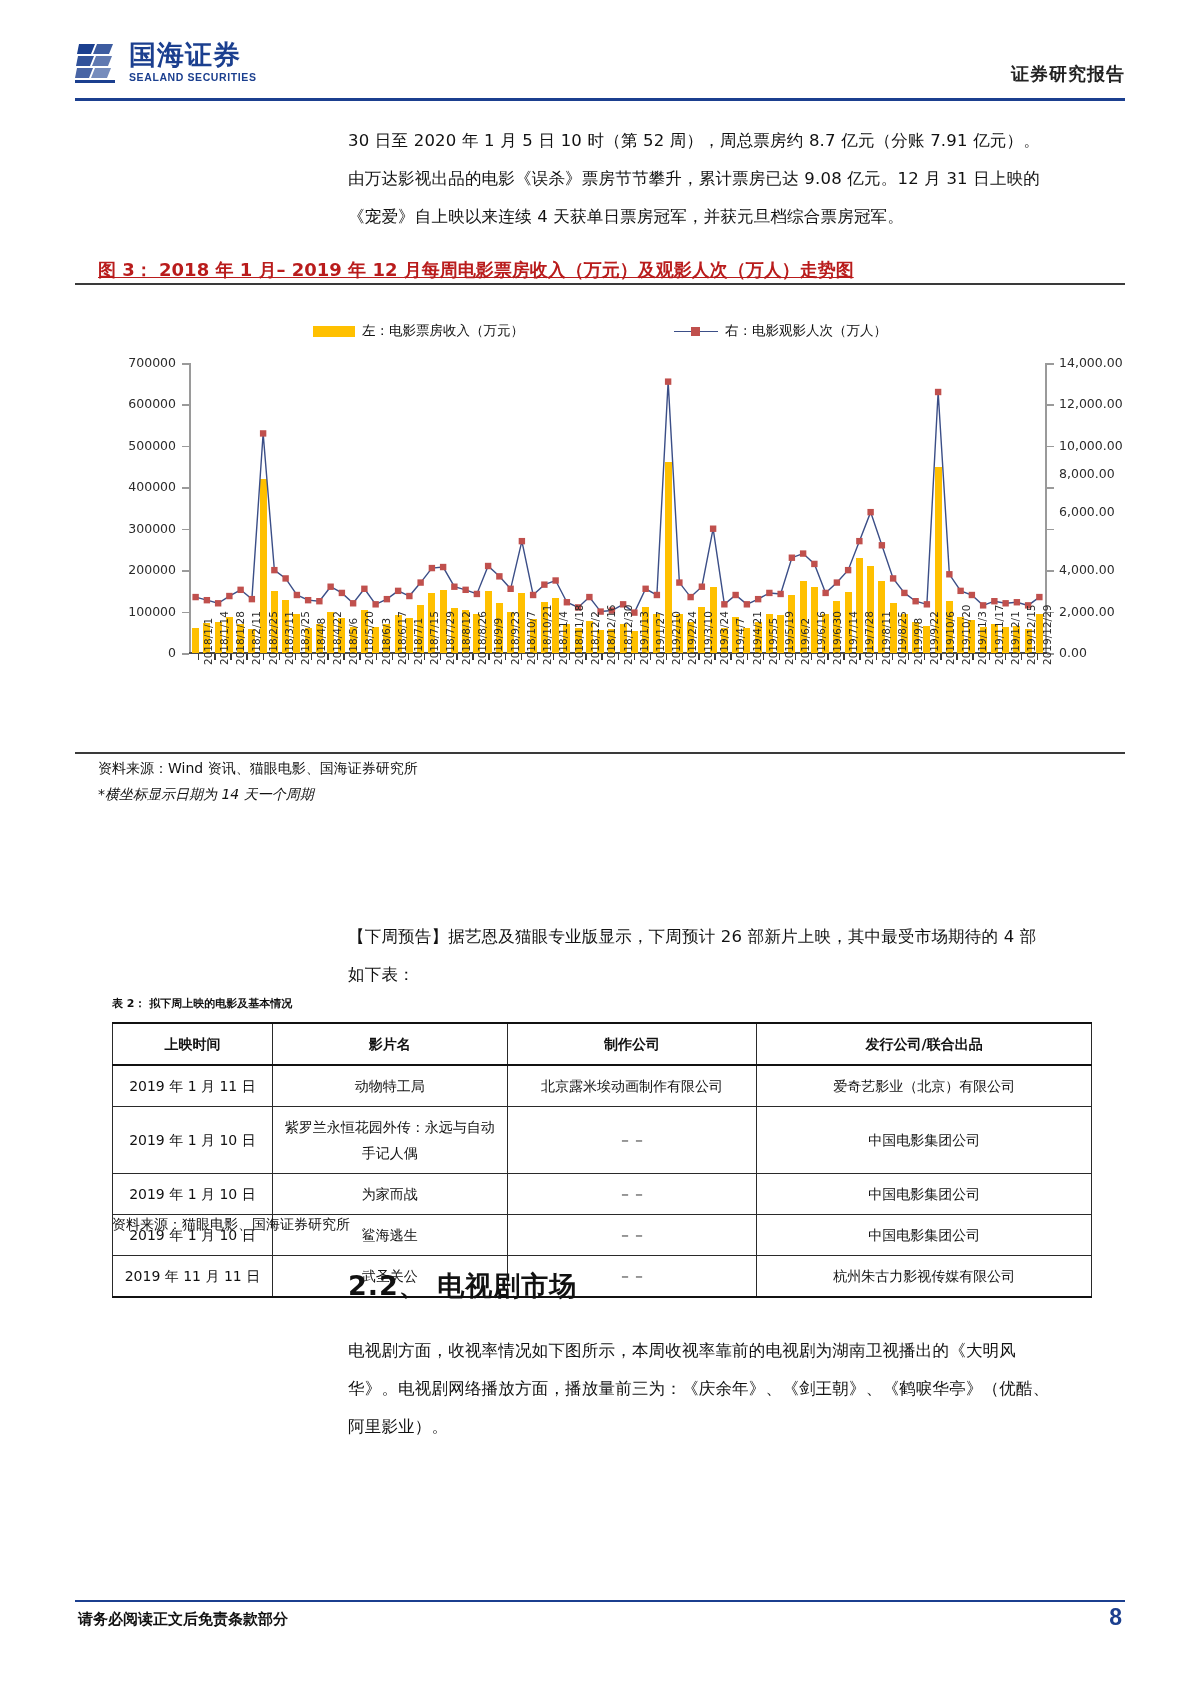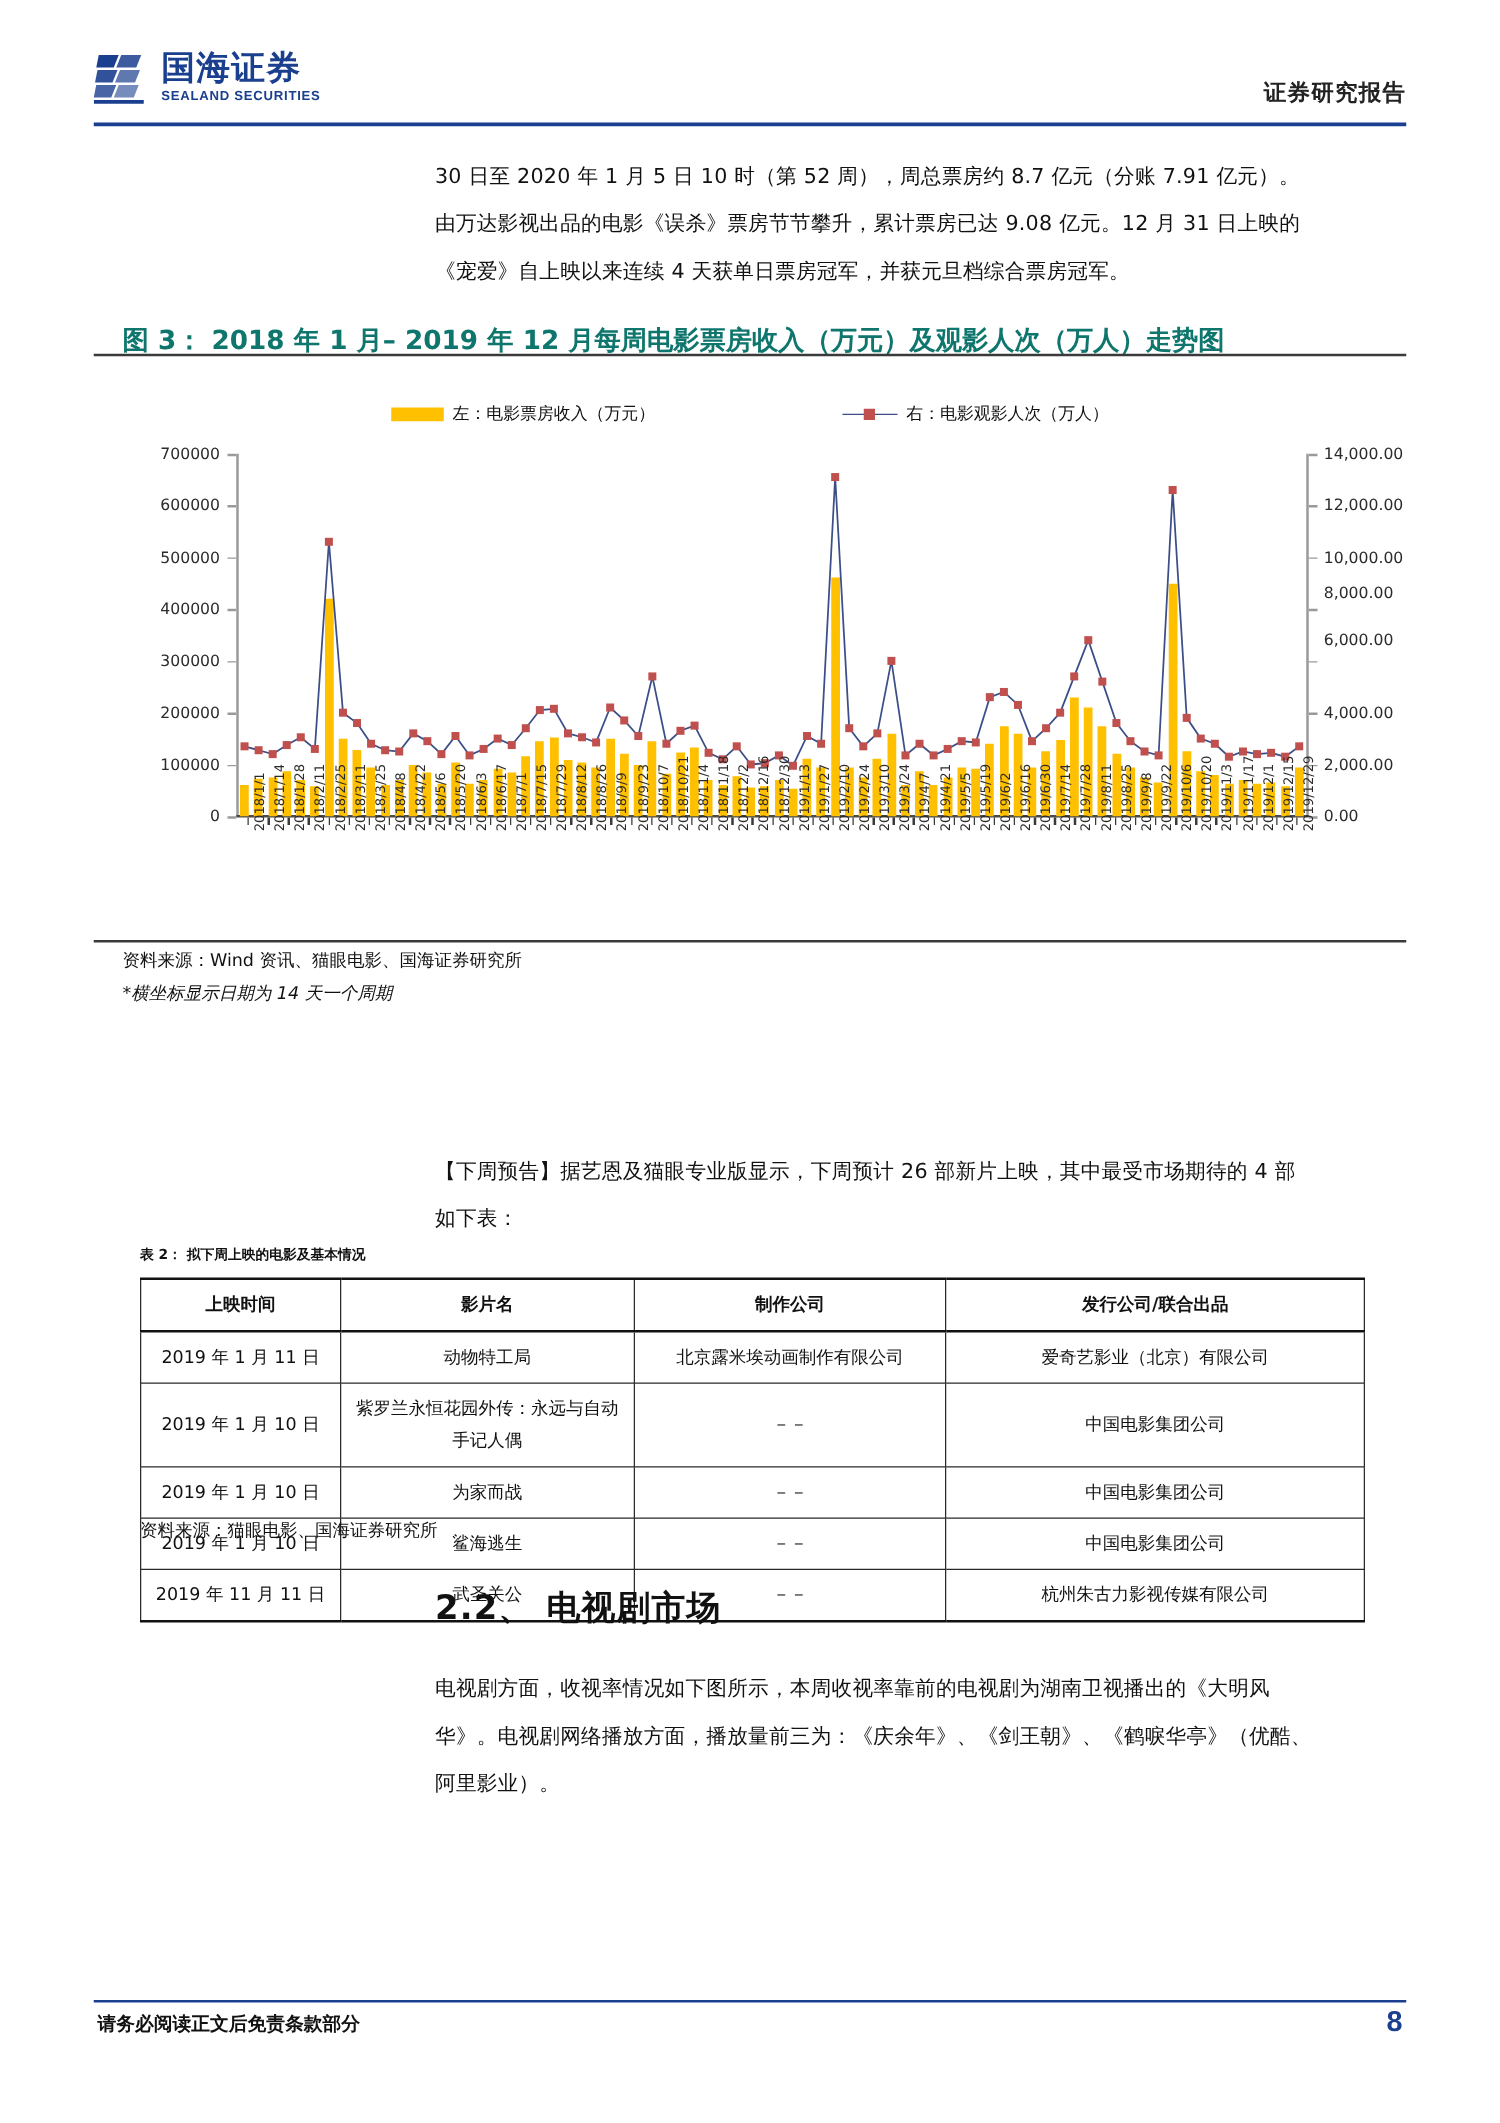--- a/index.html
+++ b/index.html
@@ -50,21 +50,21 @@
     position:absolute;
     font-family:"DejaVu Sans", sans-serif;
     font-size:16.5px; color:#111; line-height:38px; letter-spacing:0.2px;
   }
   .para-top { left:348px; top:122px; width:700px; }
 
   
   .fig-title {
     position:absolute; left:98px; top:258px;
     font-family:"DejaVu Sans", sans-serif;
-    font-size:21px; font-weight:bold; color:#0f766e;
+    font-size:18px; font-weight:bold; color:#b91c1c;text-decoration:underline;
   }
   .fig-rule-top {
     position:absolute; left:75px; top:283px; width:1050px; height:2px; background:#3a3a3a;
   }
   .fig-rule-bottom {
     position:absolute; left:75px; top:752px; width:1050px; height:2px; background:#3a3a3a;
   }
   .fig-source {
     position:absolute; left:98px; top:760px;
     font-family:"DejaVu Sans", sans-serif;

